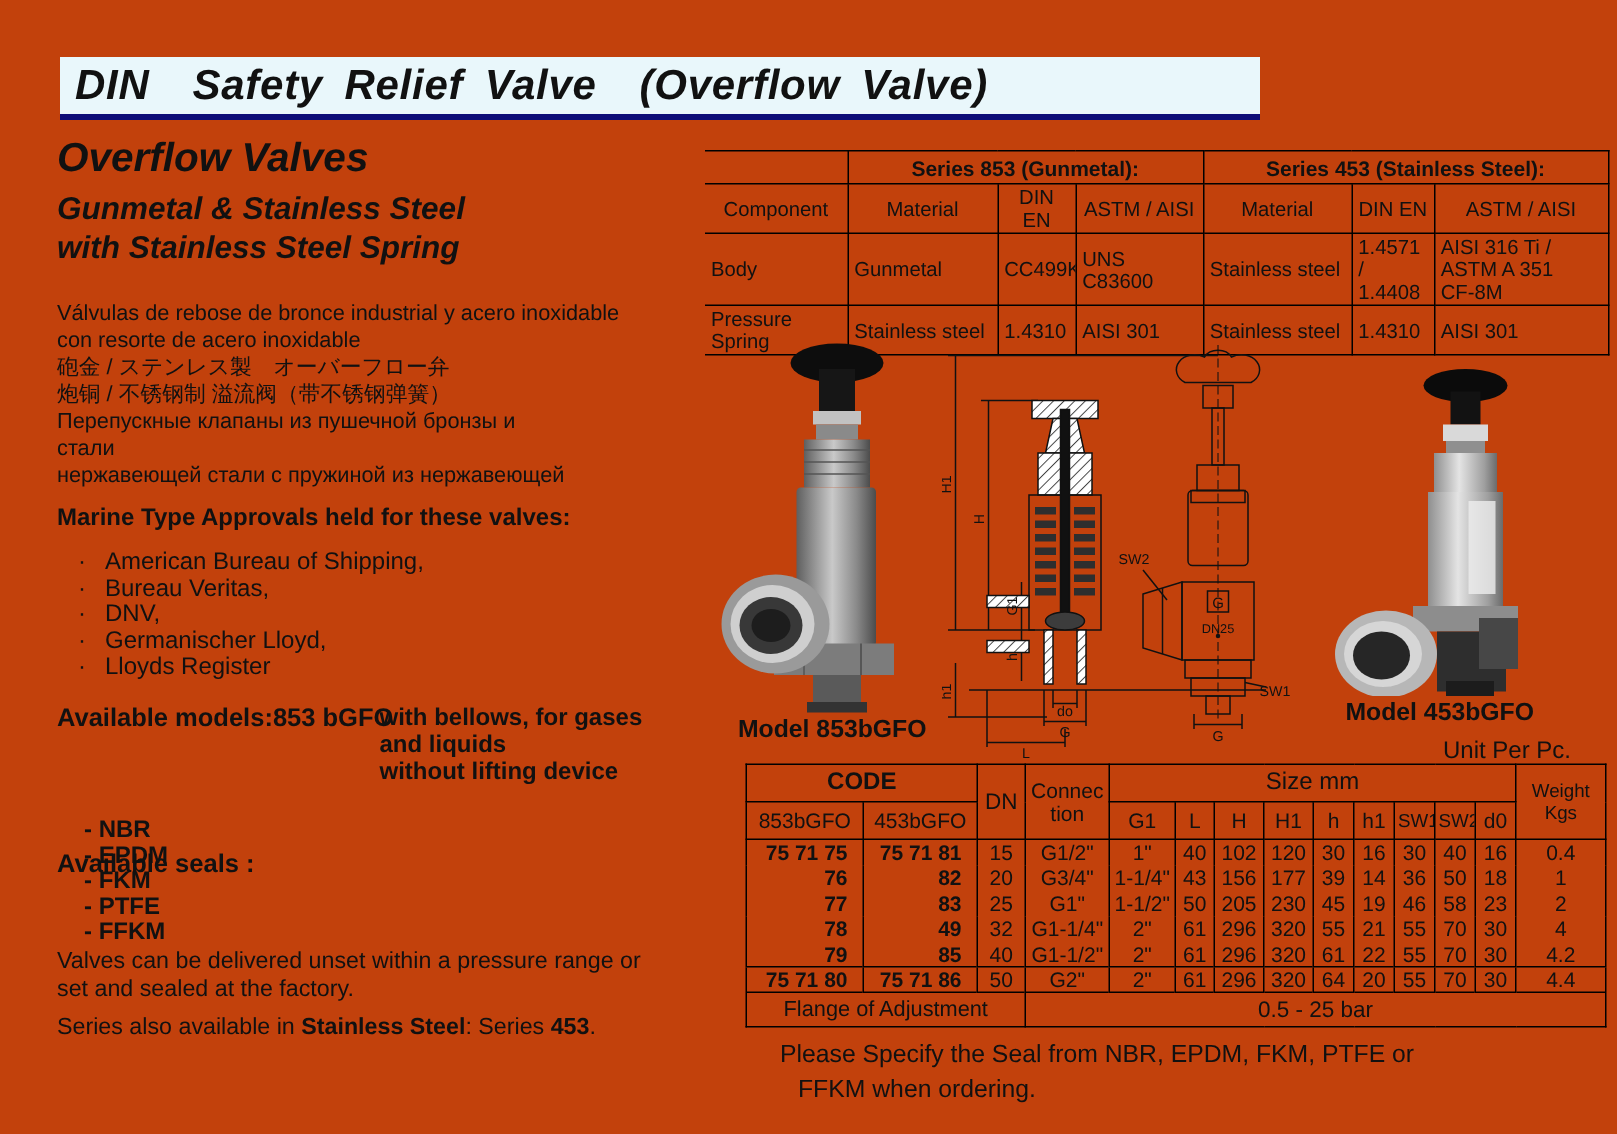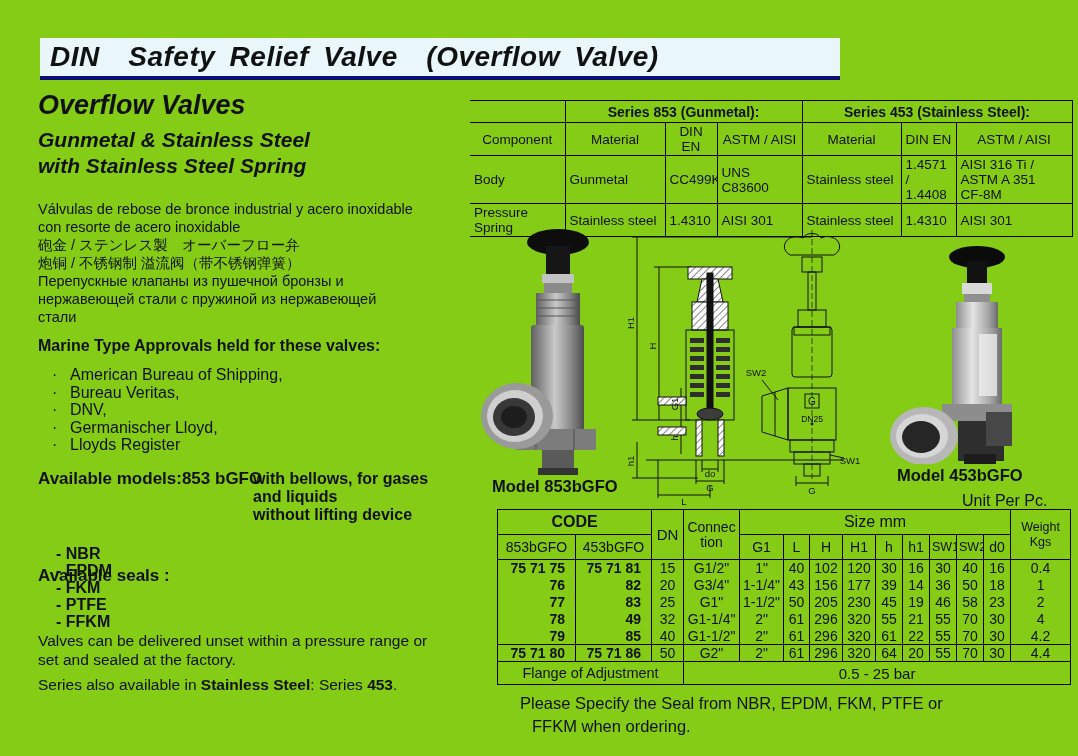--- a/index.html
+++ b/index.html
@@ -1,16 +1,16 @@
 <!DOCTYPE html>
 <html><head>
 <meta charset="utf-8">
 <style>
   html,body{margin:0;padding:0;background:#f2f2f2;}
-  #page{position:relative;width:1078px;height:756px;background:#84cc16;
+  #page{position:relative;width:1078px;height:756px;background:#c2410c;
         font-family:"Liberation Sans", sans-serif;color:#111;overflow:hidden;}
 
   
   #titlebar{position:absolute;left:40px;top:38px;width:800px;height:38px;
             background:#e9f7fb;border-bottom:4px solid #0d0d78;}
   #titlebar h1{margin:0;padding:3px 0 0 10px;font-size:28px;font-style:italic;
                font-weight:bold;white-space:pre;letter-spacing:.5px;word-spacing:6px;}
 
   
   .abs{position:absolute;}
@@ -94,22 +94,22 @@
     <div>Gunmetal &amp; Stainless Steel</div>
     <div>with Stainless Steel Spring</div>
   </div>
 
   <div class="abs" id="multilang">
     <p>Válvulas de rebose de bronce industrial y acero inoxidable</p>
     <p>con resorte de acero inoxidable</p>
     <p>砲金 / ステンレス製　オーバーフロー弁</p>
     <p>炮铜 / 不锈钢制 溢流阀（带不锈钢弹簧）</p>
     <p>Перепускные клапаны из пушечной бронзы и</p>
+    <p>стали</p>
     <p>нержавеющей стали с пружиной из нержавеющей</p>
-    <p>стали</p>
   </div>
 
   <div class="abs" id="approvals-title">Marine Type Approvals held for these valves:</div>
   <ul class="abs" id="approvals">
     <li>
         <span class="blt">·</span>
         <span>American Bureau of Shipping,</span>
       </li>
     <li>
         <span class="blt">·</span>

